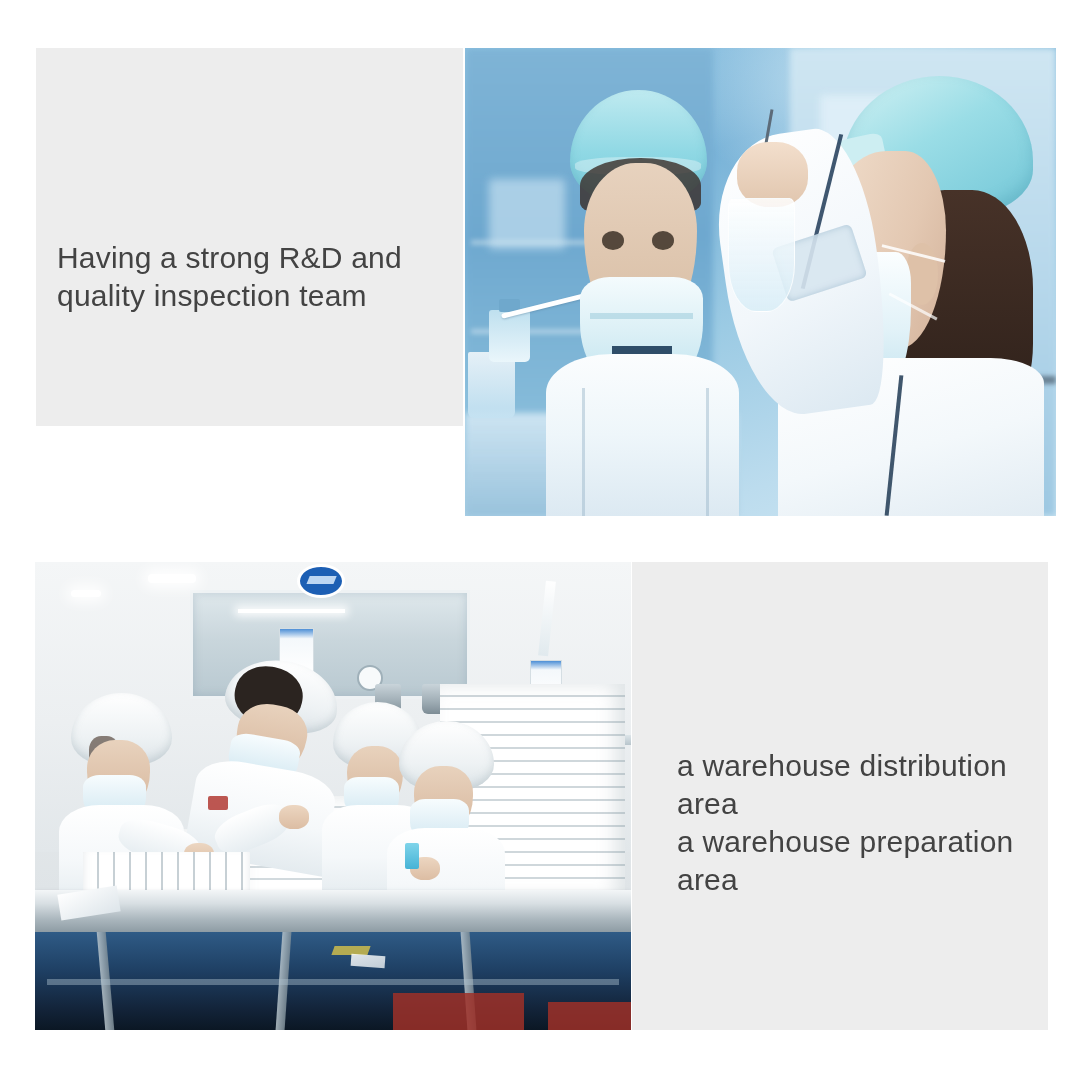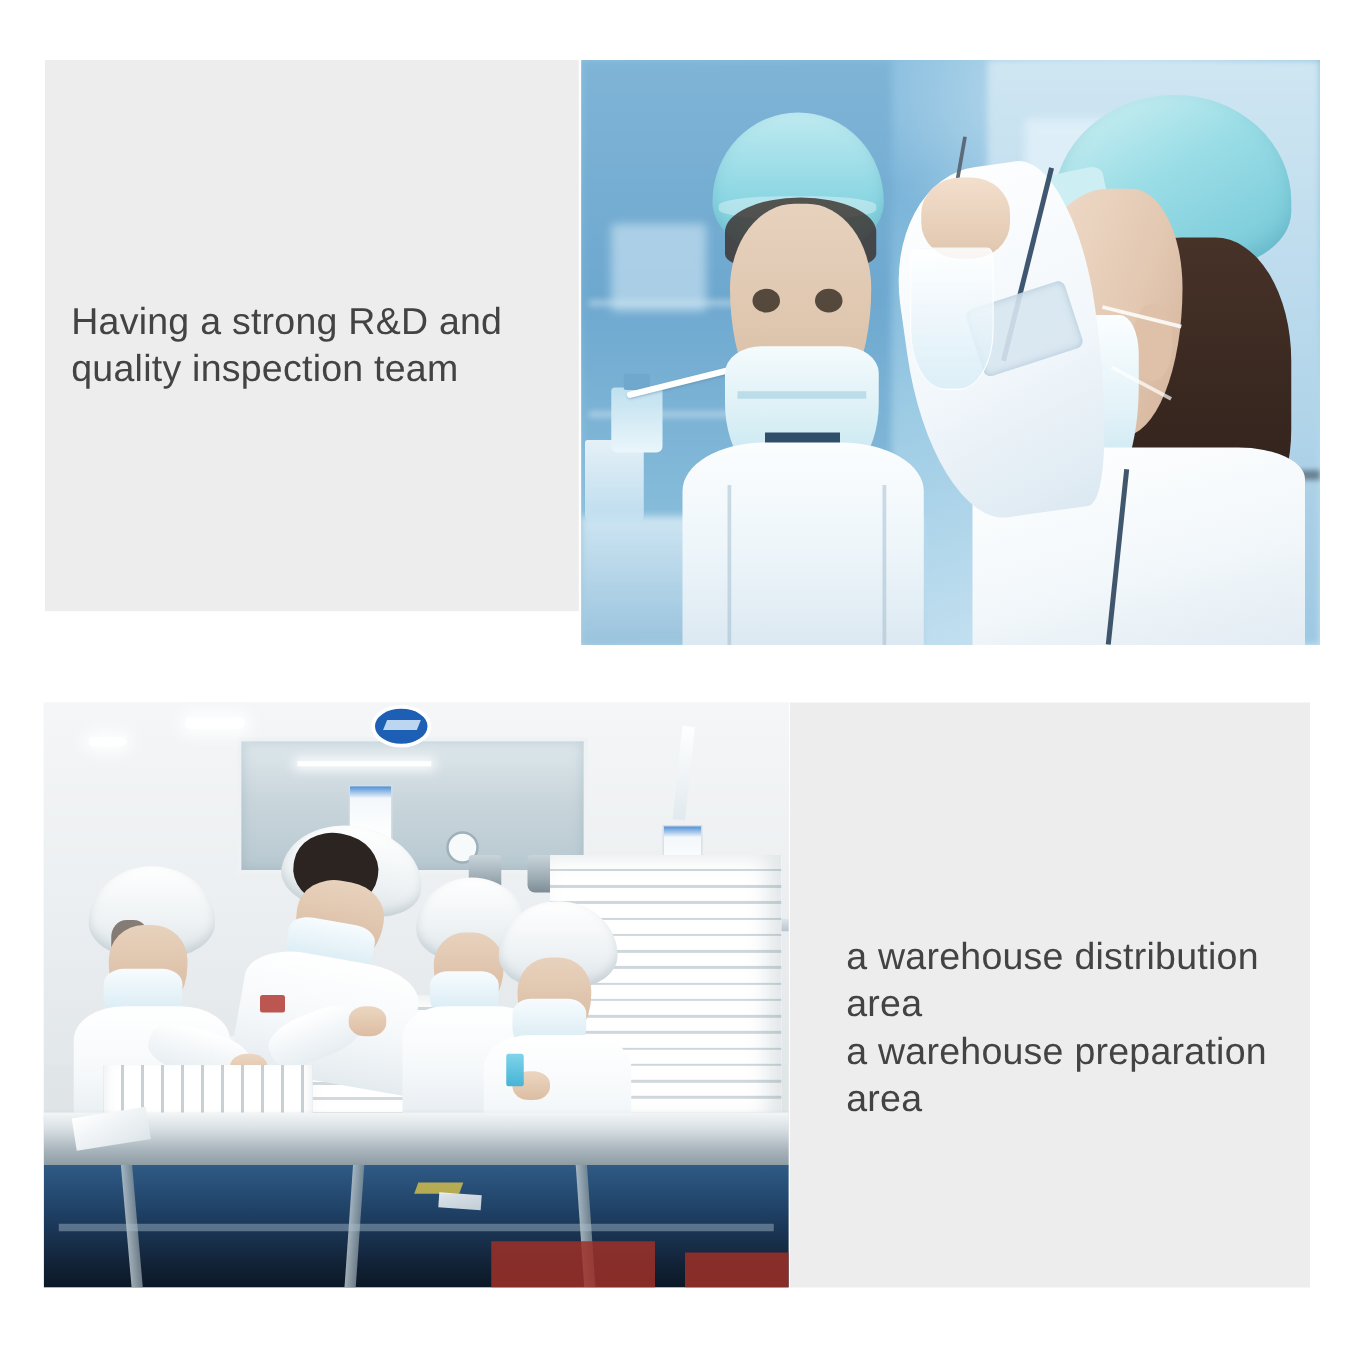--- a/index.html
+++ b/index.html
@@ -29,21 +29,21 @@
     top: 48px;
     width: 1020px;
     height: 468px;
   }
 
   .caption-panel-top {
     position: absolute;
     left: 0;
     top: 0;
     width: 427px;
-    height: 441px;
+    height: 378px;
     background: #ededed;
     box-sizing: border-box;
   }
 
   .caption-text {
     position: absolute;
     color: #434343;
     font-size: 30px;
     line-height: 38px;
     font-weight: 400;

